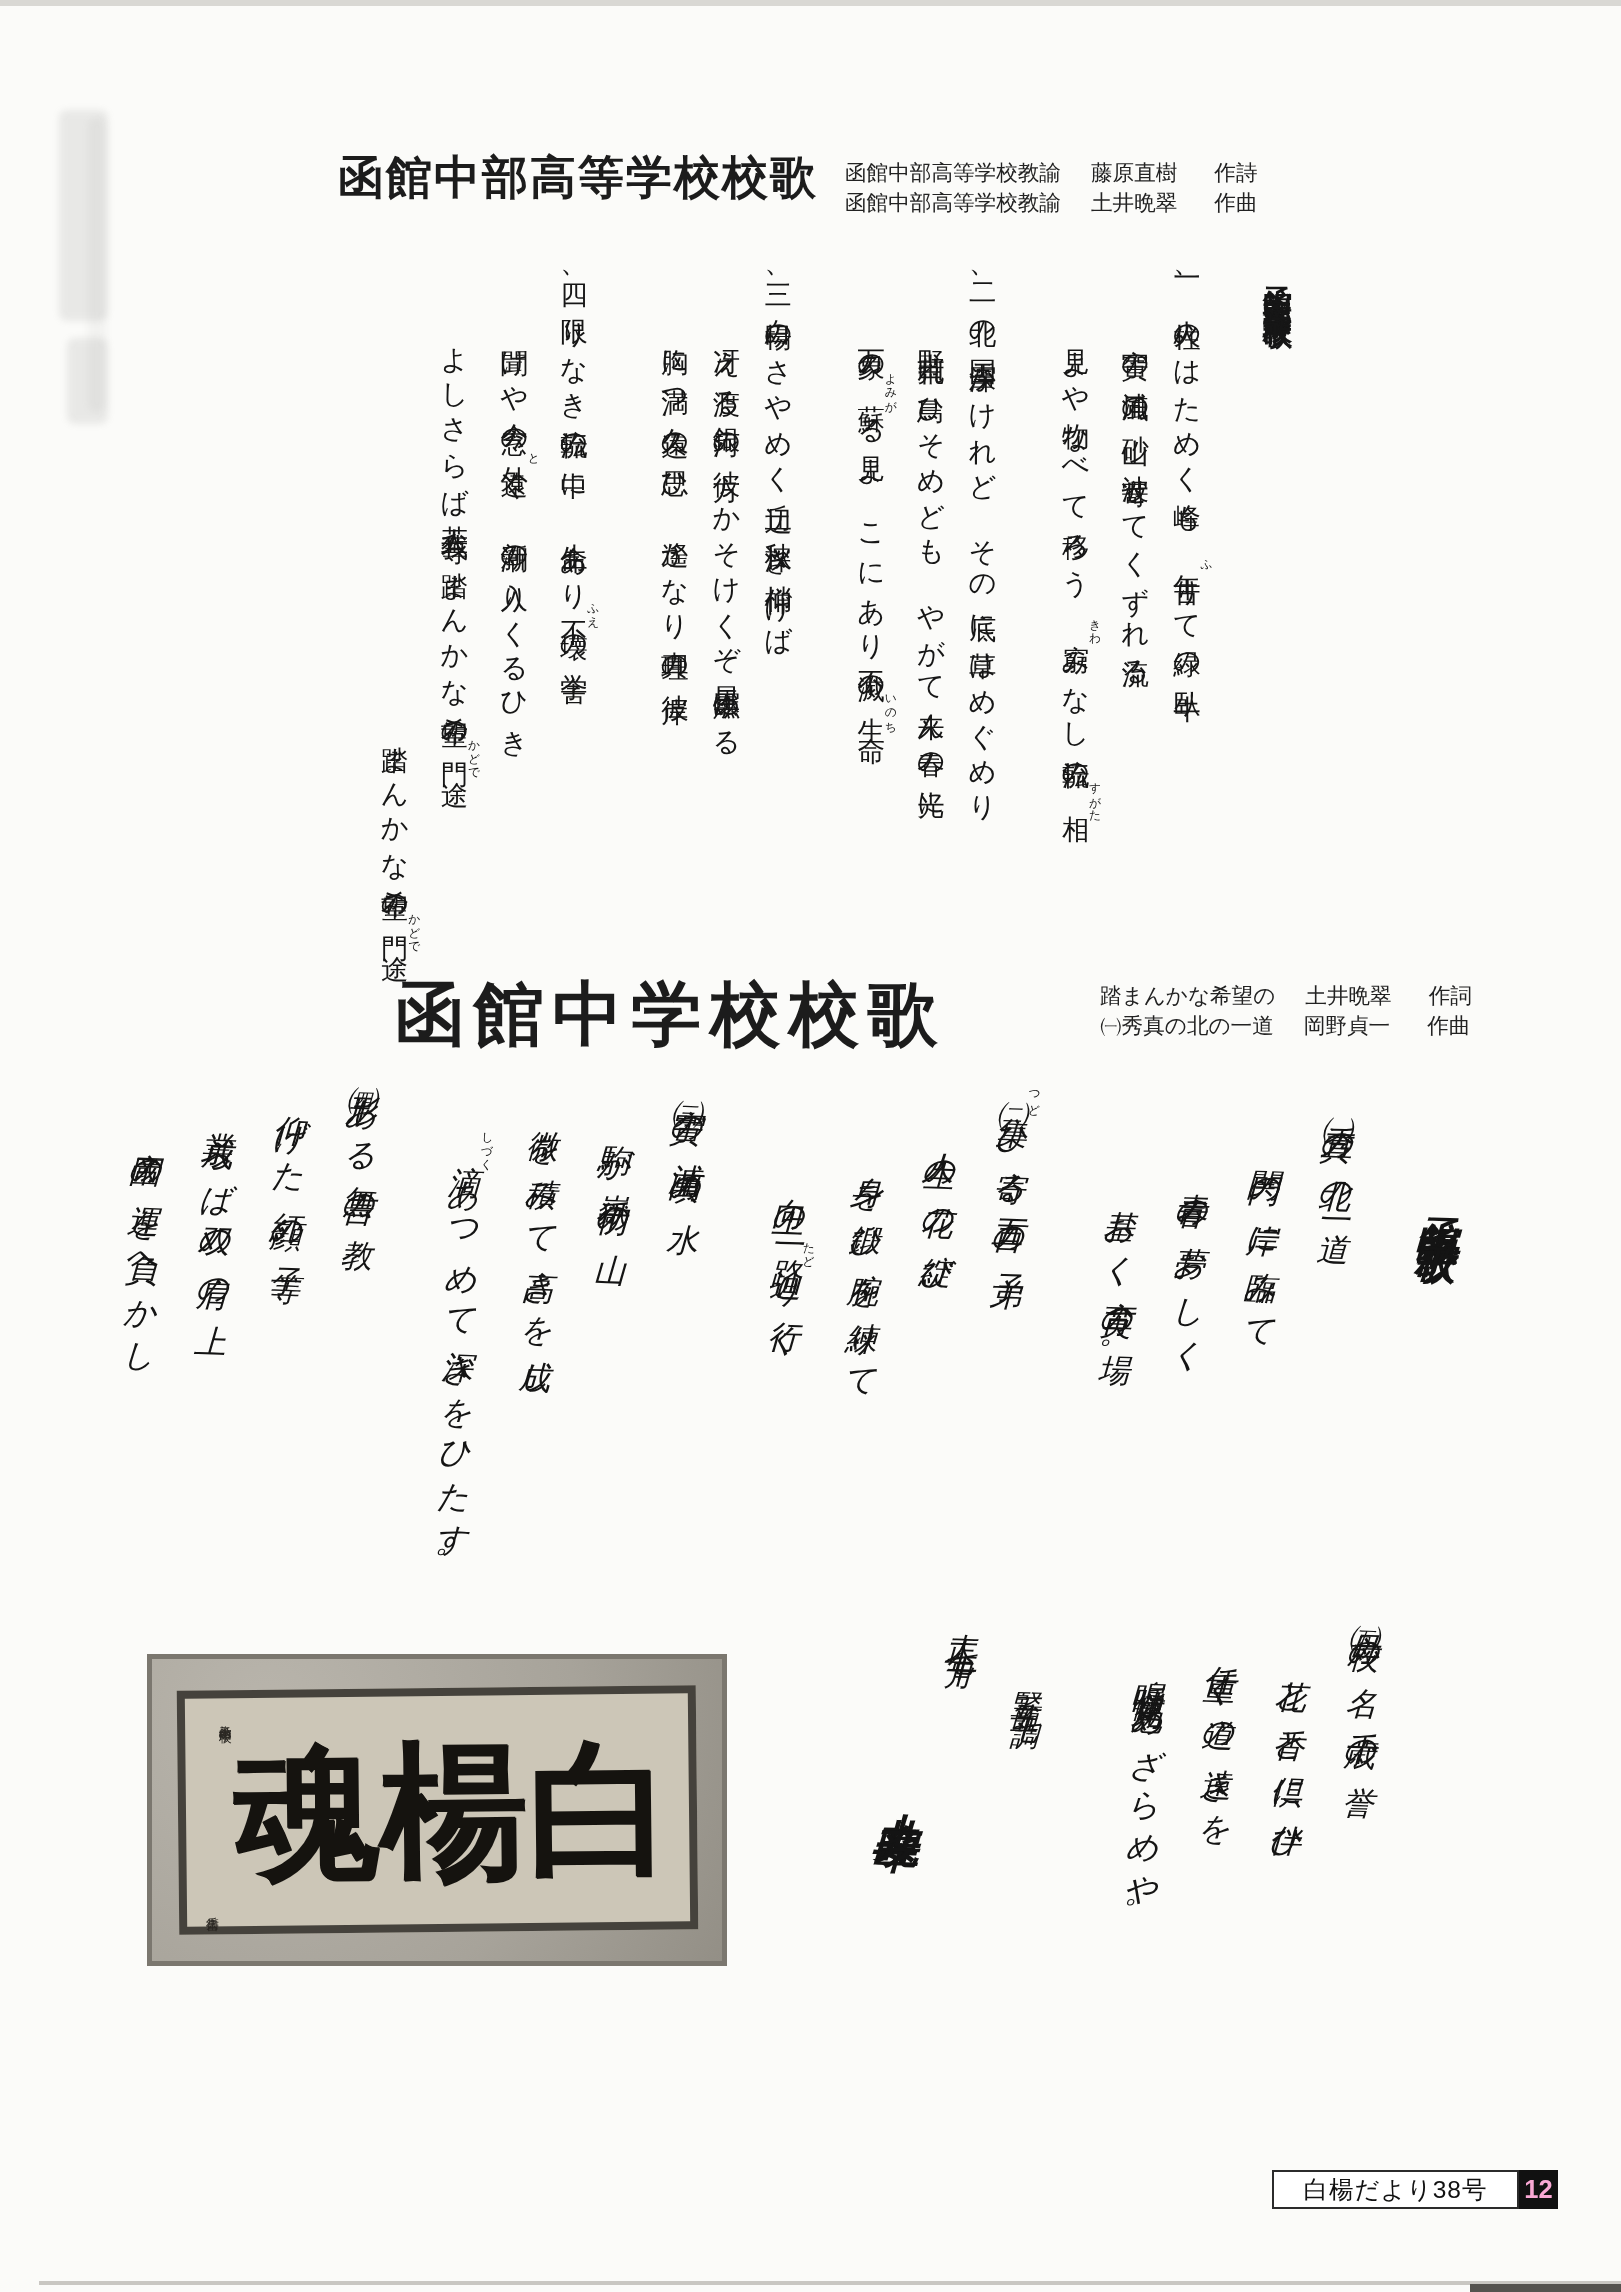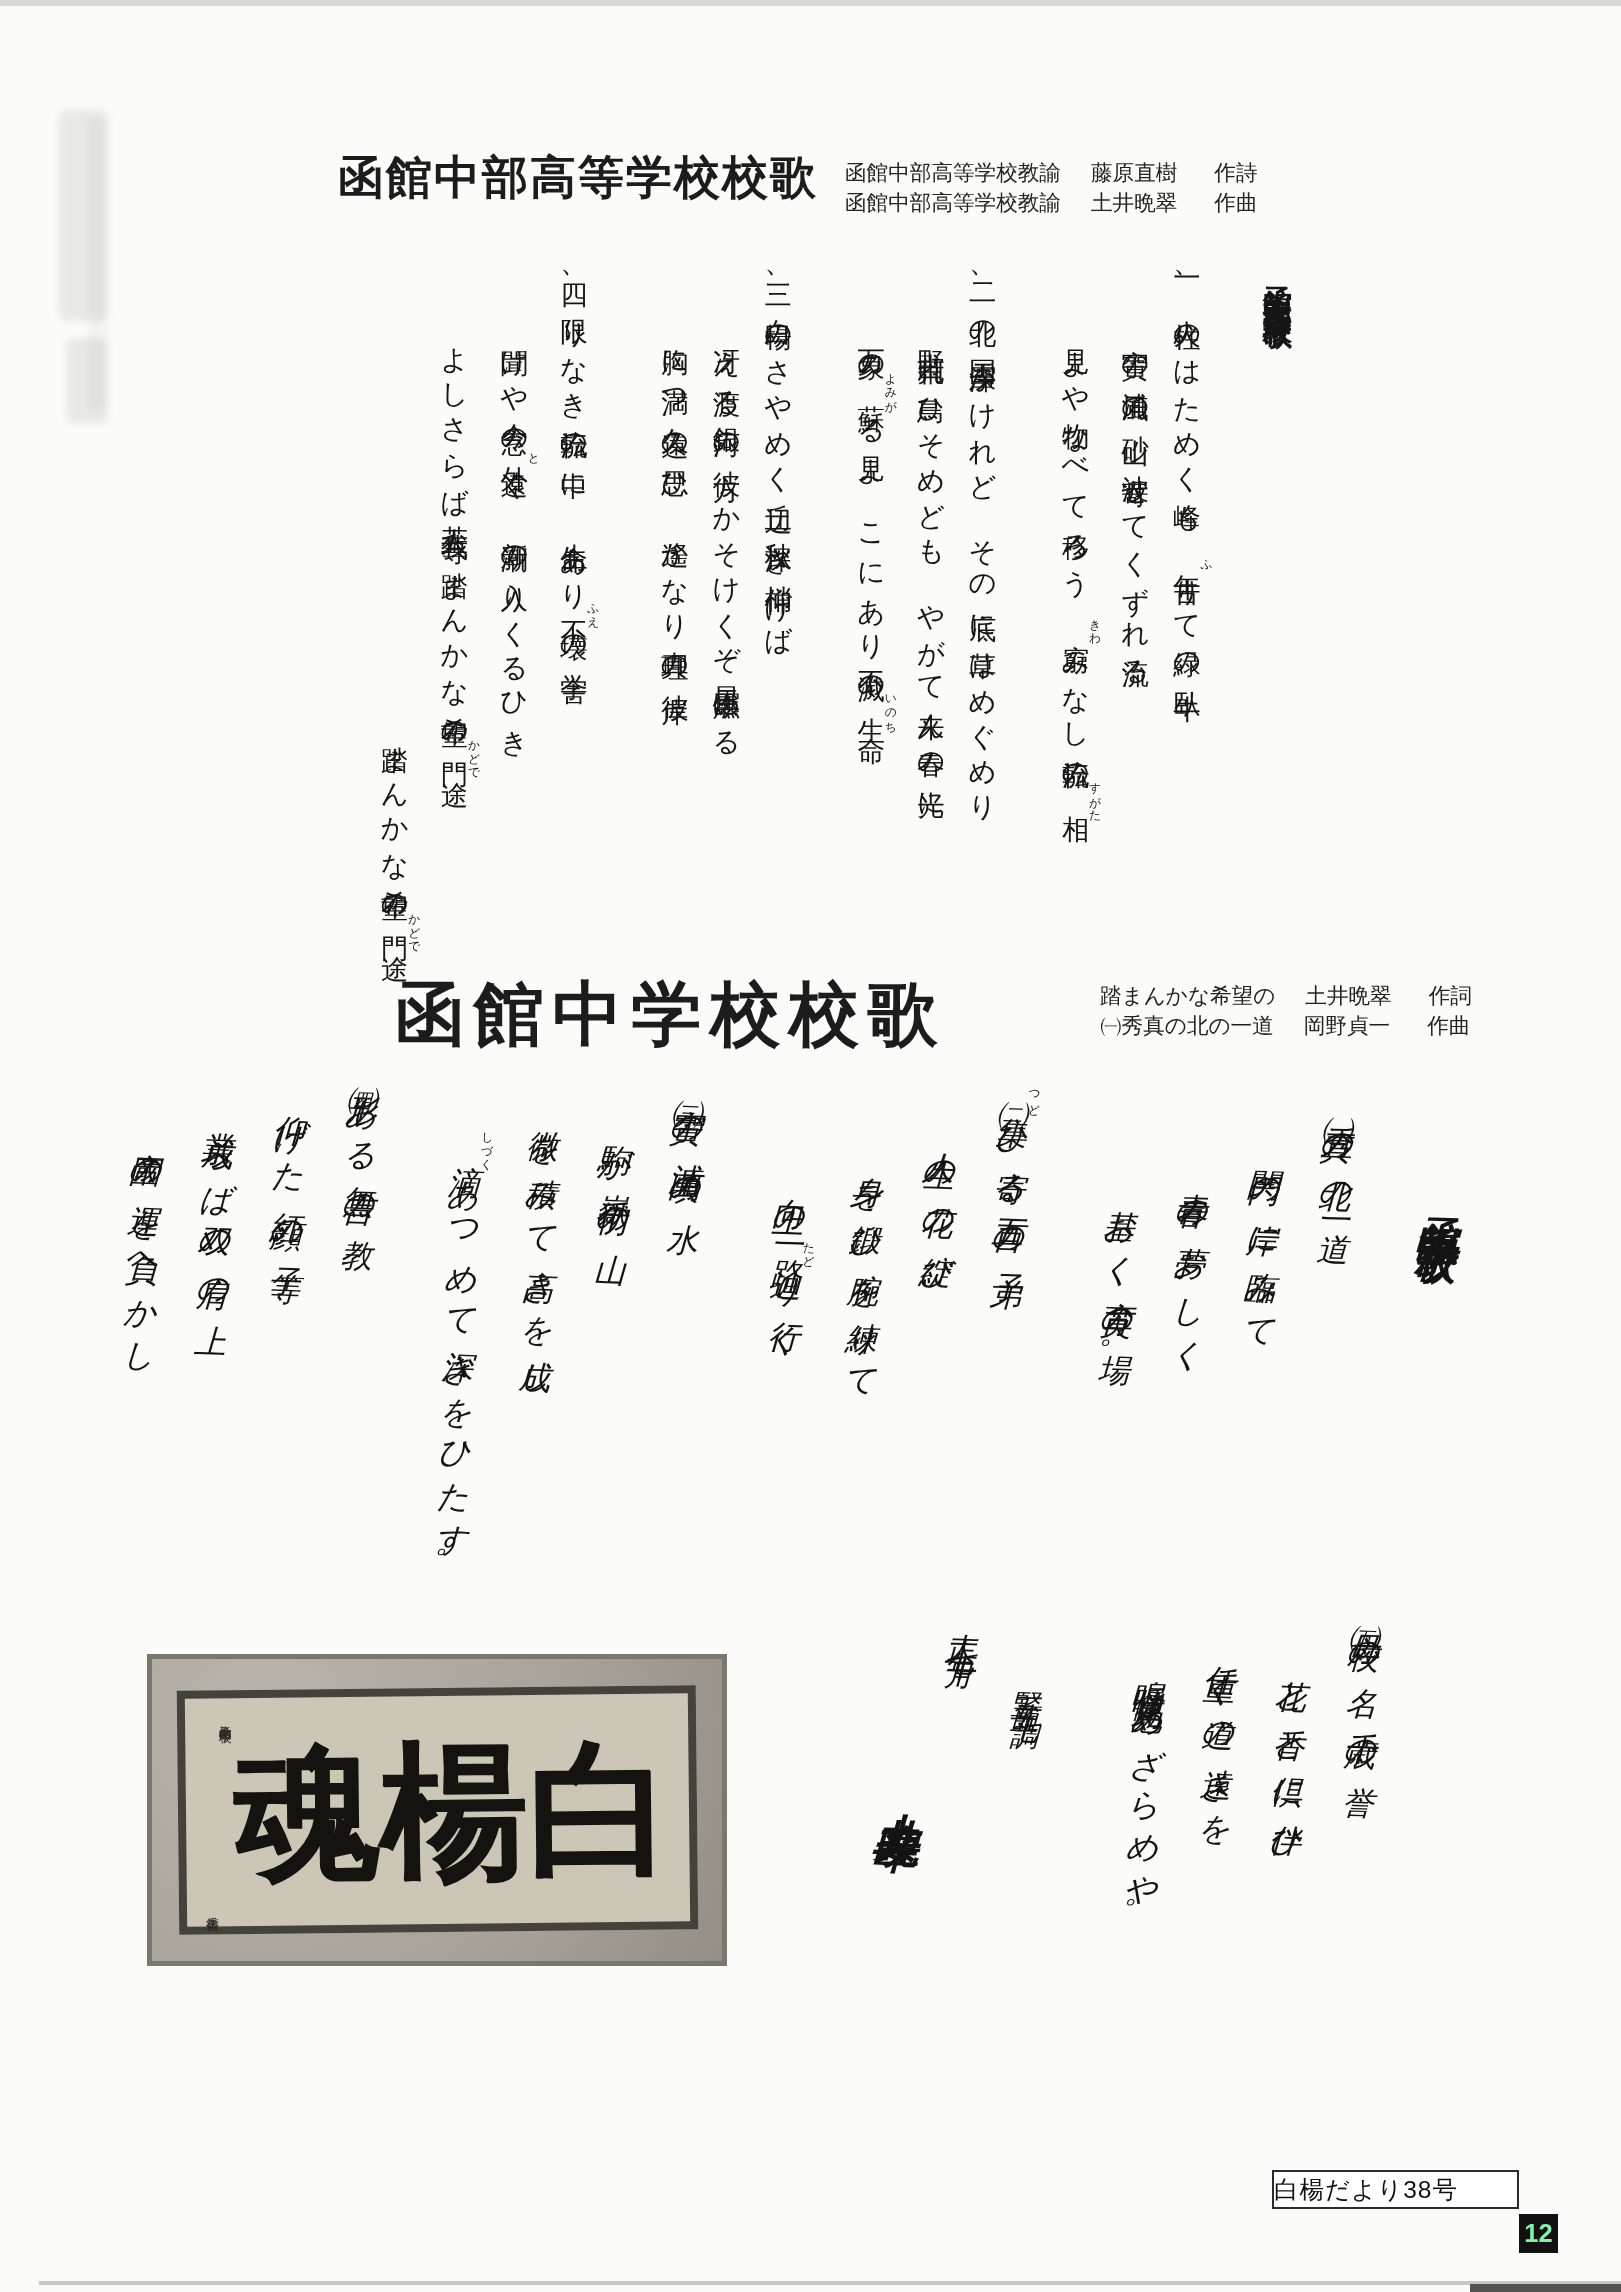--- a/index.html
+++ b/index.html
@@ -71,27 +71,27 @@
   .plaque-small .sig{margin-top:auto;}
   .plaque-char{
     font-size:147px;font-weight:bold;color:#15130f;line-height:1;
     font-family:"DejaVu Serif",serif;text-shadow:1px 1px 0 #15130f;
   }
   
   .footer-box{
     position:absolute;left:1272px;top:2170px;width:247px;height:39px;
     border:2px solid #2b2b2b;box-sizing:border-box;background:#fff;
     font-family:"Liberation Sans","DejaVu Sans",sans-serif;
-    font-size:24.5px;line-height:35px;text-align:left;letter-spacing:1px;color:#111;
+    font-size:24.5px;line-height:35px;text-align:center;letter-spacing:1px;color:#111;
   }
   .page-num{
     position:absolute;left:1519px;top:2170px;width:39px;height:39px;
-    background:#111;color:#86efac;
+    background:#111;color:#f9a8d4;
     font-family:"Liberation Sans","DejaVu Sans",sans-serif;
-    font-size:25.5px;font-weight:bold;text-align:center;line-height:39px;margin-top:44px;
+    font-size:25.5px;font-weight:bold;text-align:center;line-height:39px;
   }
 </style>
 </head>
 <body>
 
 <div class="edge-top"></div>
 <div class="edge-bottom"></div>
 <div class="edge-bottom-dark"></div>
 <div class="ghost g1"></div>
 <div class="ghost g2"></div>

